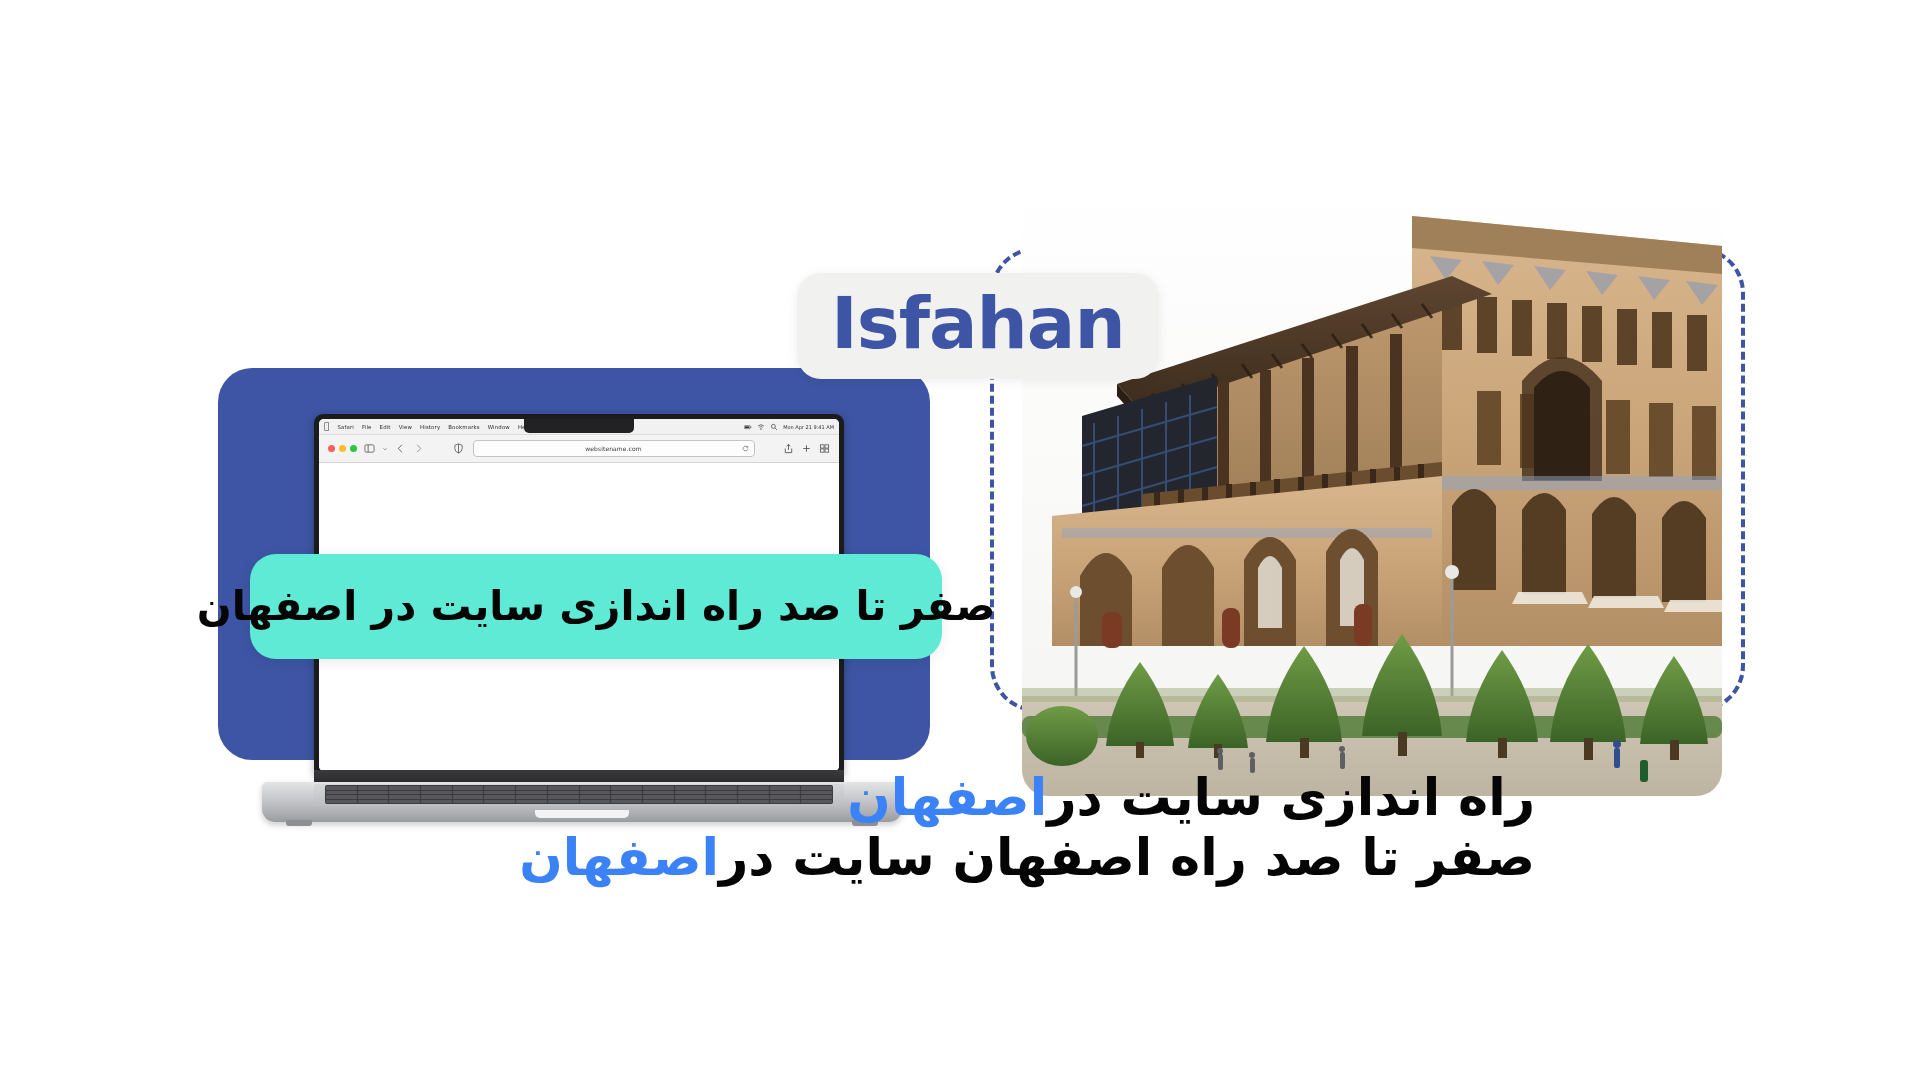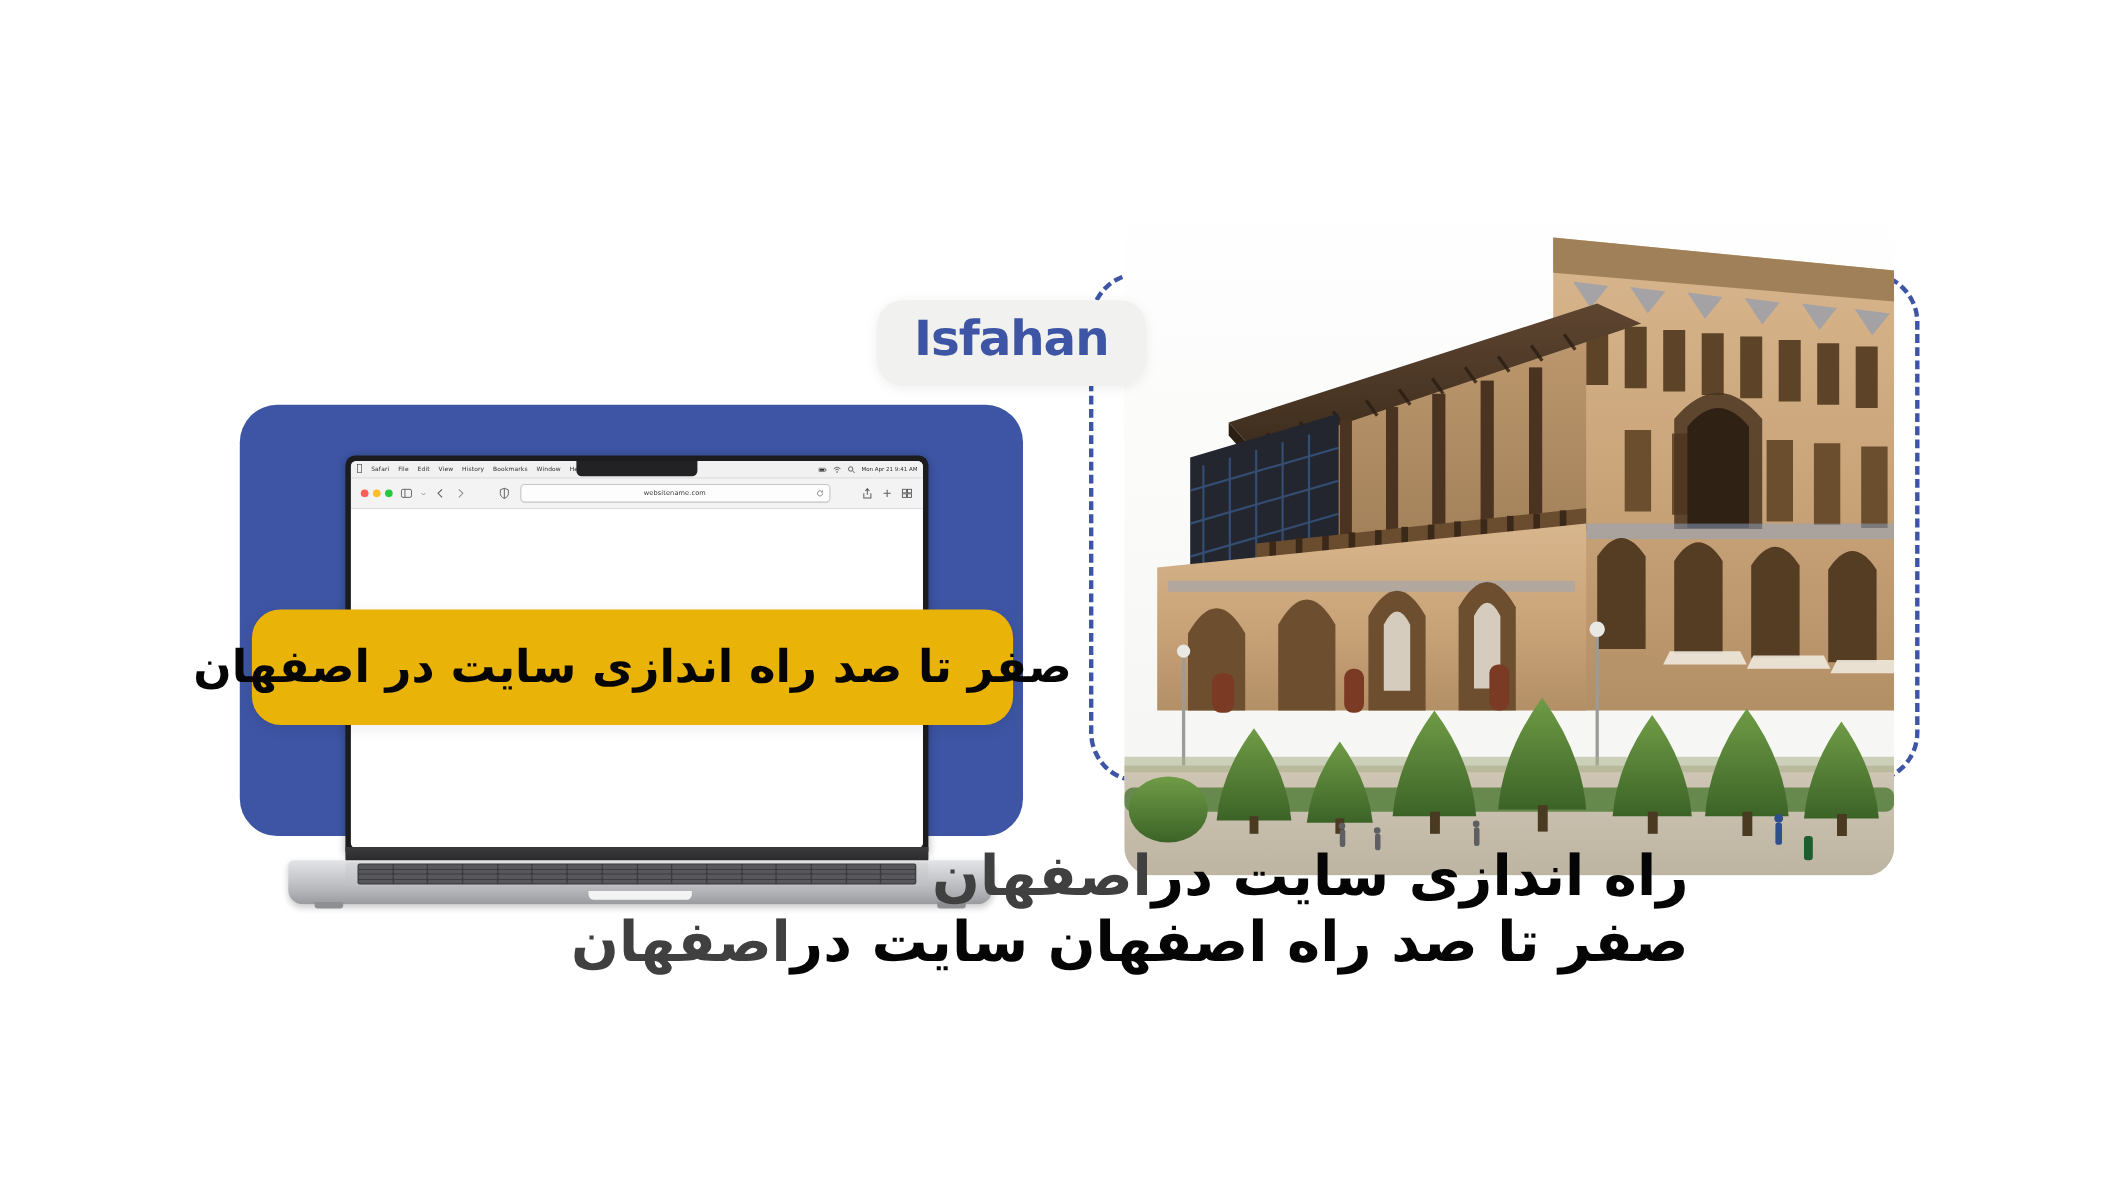--- a/index.html
+++ b/index.html
@@ -262,37 +262,37 @@
     left: 797px;
     top: 273px;
     padding: 14px 34px 20px;
     background: #f1f1f0;
     border-radius: 24px;
     z-index: 6;
     box-shadow: 0 2px 12px rgba(0,0,0,.07);
   }
   .isfahan-badge span {
     font-family: "DejaVu Sans", "Liberation Sans", sans-serif;
-    font-size: 44px;
+    font-size: 72px;
     font-weight: 700;
     color: #3d55a4;
     letter-spacing: -1px;
     line-height: 1;
     display: block;
     direction: ltr;
   }
 
   
   .pill-overlay {
     position: absolute;
-    left: 229px;
+    left: 250px;
     top: 554px;
     width: 692px;
     height: 105px;
-    background: #eab308;
+    background: #5eead4;
     border-radius: 26px;
     z-index: 7;
     display: flex;
     align-items: center;
     justify-content: center;
     box-shadow: 0 3px 14px rgba(0,0,0,.08);
   }
   .pill-overlay span {
     font-size: 41px;
     font-weight: 700;
@@ -311,21 +311,21 @@
     text-align: right;
     direction: rtl;
   }
   .heading-line {
     font-size: 51px;
     font-weight: 700;
     color: #050505;
     line-height: 1.18;
     white-space: nowrap;
   }
-  .heading-line .hl { color: #404040; }
+  .heading-line .hl { color: #3b82f6; }
 </style>
 </head>
 <body>
 
 <div id="banner">
 
   <div class="blue-panel"></div>
 
   <div class="dashed-frame"></div>
 

